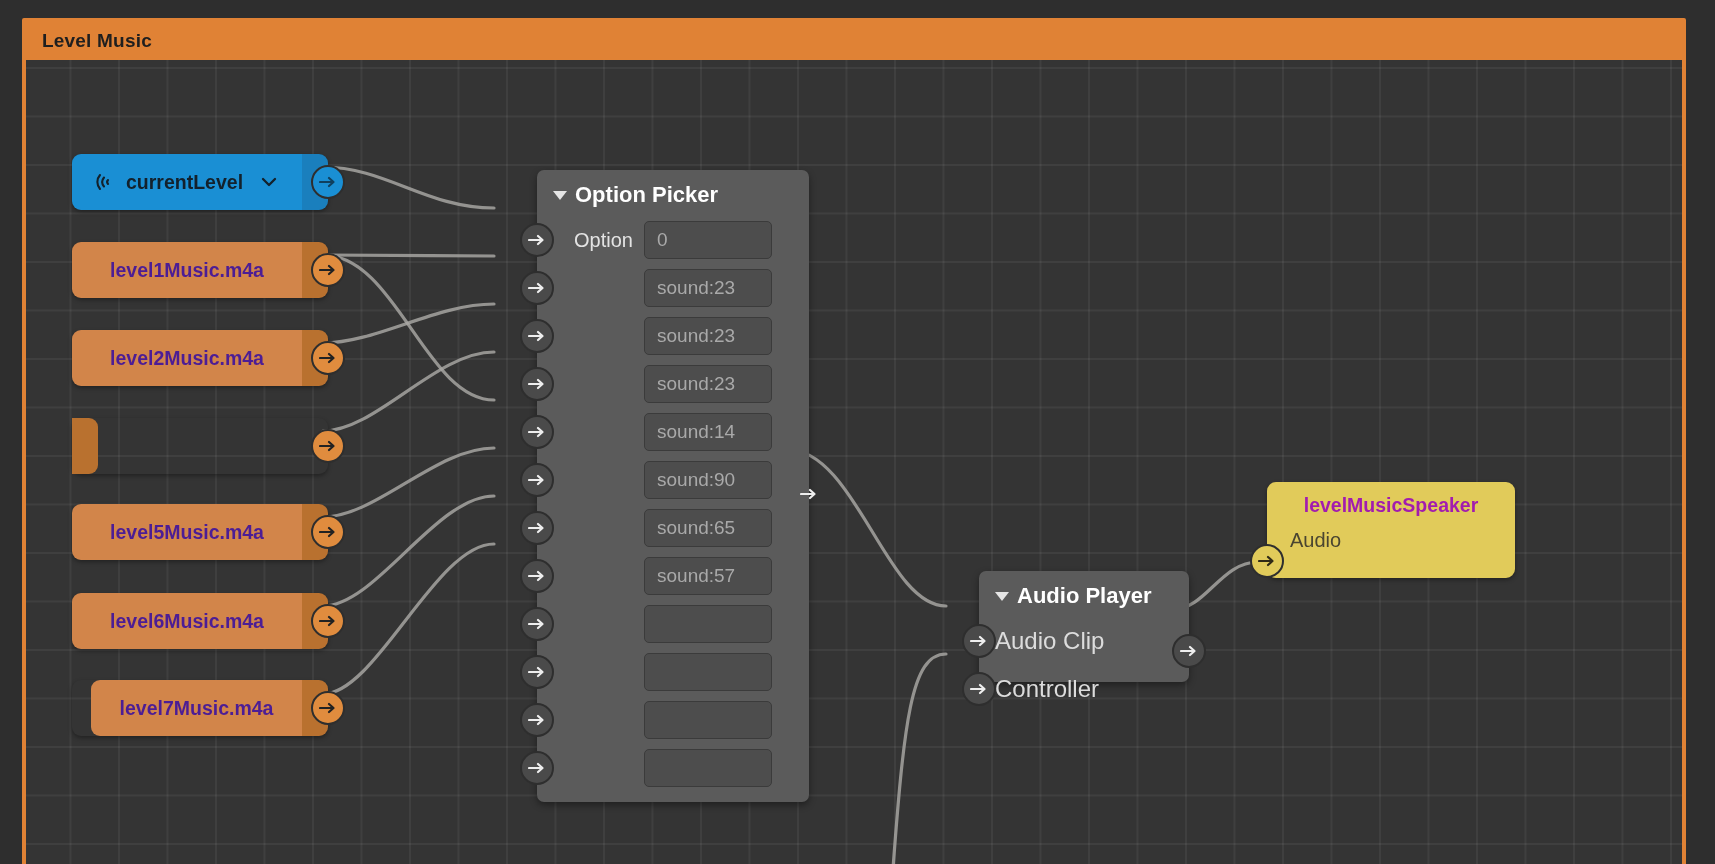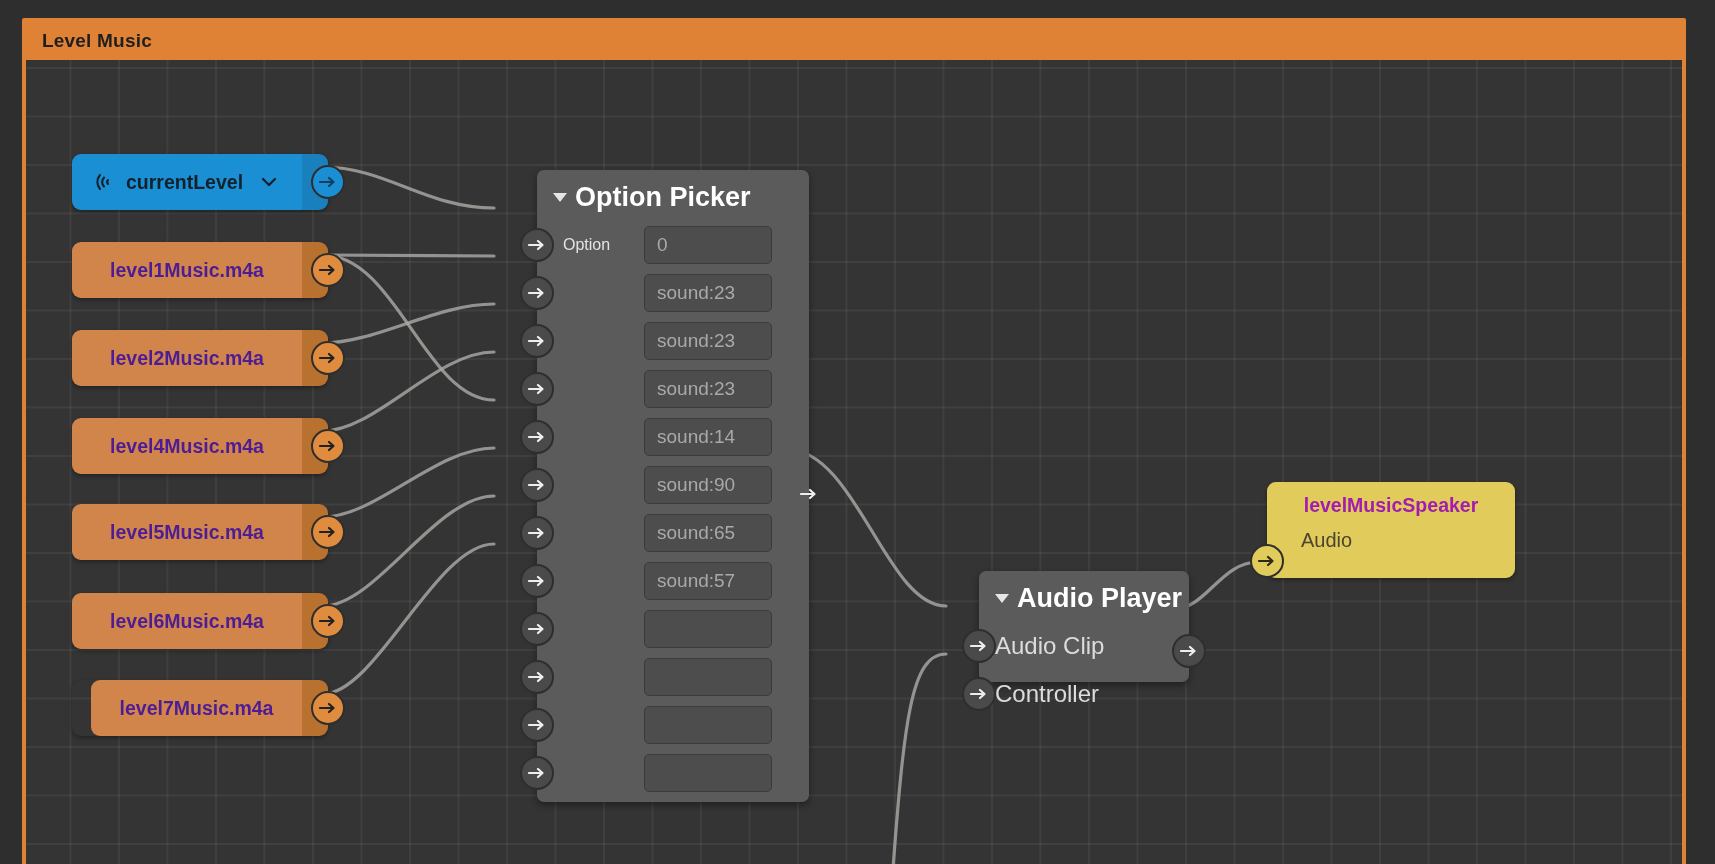--- a/index.html
+++ b/index.html
@@ -88,21 +88,21 @@
   
   .pill.yellow {
     width:248px; height:96px; border-radius:9px;
     display:block; background:#e1cb5a;
   }
   .pill.yellow .yellow-title {
     padding:12px 0 0 0; text-align:center;
     font-size:19.5px; font-weight:bold; color:#a21caf;
   }
   .pill.yellow .yellow-row {
-    margin-top:12px; padding-left:34px;
+    margin-top:12px; padding-left:23px;
     font-size:20px; color:#4a4530;
   }
   .pill.yellow .port {
     position:absolute; left:-17px; top:62px; transform:none;
     background:#e1cb5a; border:2.5px solid #2e2e2e;
   }
   .pill.yellow .port svg { stroke:#2f2a16; }
 
   
   .gnode {
@@ -113,21 +113,21 @@
   }
   .gnode .ghead {
     display:flex; align-items:center; gap:8px;
     padding:12px 16px 8px 16px;
   }
   .gnode .ghead .tri {
     width:0;height:0;border-left:7px solid transparent;border-right:7px solid transparent;
     border-top:9px solid #e6e6e6;
   }
   .gnode .ghead .gtitle {
-    font-size:27px; font-weight:bold; color:#fff; white-space:nowrap;
+    font-size:22px; font-weight:bold; color:#fff; white-space:nowrap;
   }
   .gnode .grow {
     position:relative; display:flex; align-items:center;
     height:48px; padding-left:16px;
   }
   .gnode .grow .rlabel {
     font-size:24px; color:#dcdcdc; white-space:nowrap;
   }
   .gnode .inport {
     position:absolute; left:-17px; top:50%; transform:translateY(-50%);
@@ -140,22 +140,22 @@
   .gnode .outport svg { stroke:#eee; }
 
   
   #option-picker { left:511px; top:110px; width:272px; height:632px; }
   #option-picker .op-body { position:relative; }
   #option-picker .op-row { position:relative; height:48px; }
   #option-picker .op-row .inport {
     position:absolute; left:-17px; top:50%; transform:translateY(-50%);
   }
   #option-picker .op-rowlabel {
-    position:absolute; left:26px; top:50%; transform:translateY(-50%);
-    font-size:16px; color:#e3e3e3;
+    position:absolute; left:37px; top:50%; transform:translateY(-50%);
+    font-size:20px; color:#e3e3e3;
   }
   #option-picker .op-field {
     position:absolute; left:107px; top:50%; transform:translateY(-50%);
     width:128px; height:38px;
     background:#4d4d4d; border:1.5px solid #3b3b3b; border-radius:5px;
     display:flex; align-items:center; padding-left:12px;
     font-size:19px; color:#a9a9a9;
   }
   #option-picker .op-field.first { width:128px; }
   #option-picker .opout {
@@ -248,23 +248,20 @@
         </div>
         <div class="pill-tail"></div>
         <div class="port">
           <svg width="18" height="14" viewBox="0 0 18 14">
             <path d="M1 7 H14 M10 3 L14.5 7 L10 11" fill="none" stroke-width="2.2" stroke-linecap="round" stroke-linejoin="round"></path>
           </svg>
         </div>
       </div>
 
       <div class="pill orange" style="left:46px; top:358px; width:256px;">
-        <div class="pill-main">
-          <span class="pill-label">level4Music.m4a</span>
-        </div>
         <div class="pill-tail"></div>
         <div class="port">
           <svg width="18" height="14" viewBox="0 0 18 14">
             <path d="M1 7 H14 M10 3 L14.5 7 L10 11" fill="none" stroke-width="2.2" stroke-linecap="round" stroke-linejoin="round"></path>
           </svg>
         </div>
       </div>
 
       <div class="pill orange" style="left:46px; top:444px; width:256px;">
         <div class="pill-main">

